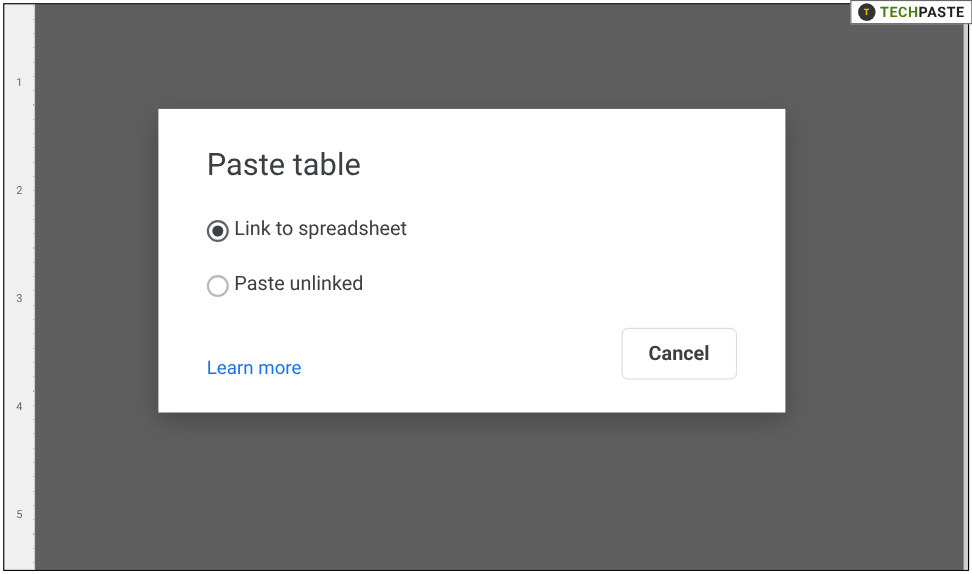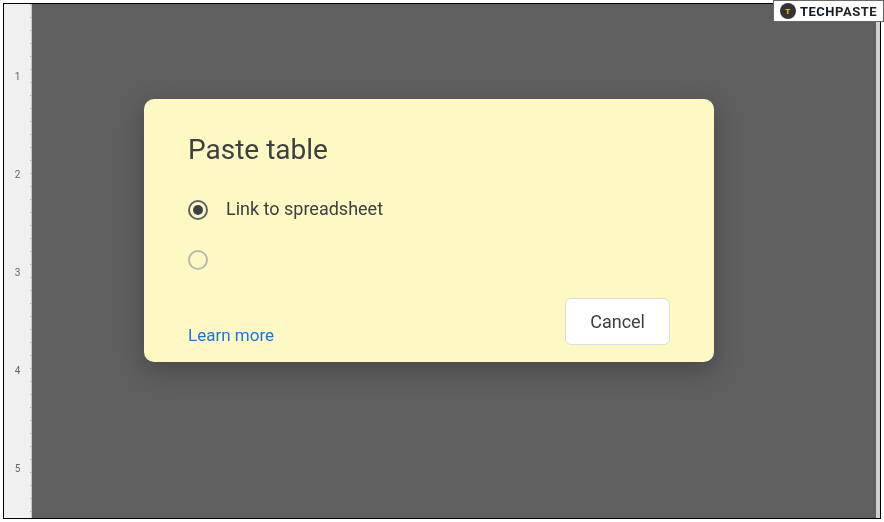--- a/index.html
+++ b/index.html
@@ -73,41 +73,41 @@
       width: 16px; height: 16px;
       border-radius: 50%;
       background: #333;
       color: #f7b500;
       font-size: 11px;
       font-weight: 900;
       display: flex;
       align-items: center;
       justify-content: center;
     }
-    .watermark .hl { color: #0f172a; }
+    .watermark .hl { color: #4d7c0f; }
     .dialog {
       position: absolute;
       top: 95px;
       left: 140px;
       width: 570px;
-      background: #fef9c3;
-      border-radius: 10px;
+      background: #ffffff;
+      border-radius: 0;
       box-shadow: 0 8px 24px rgba(0,0,0,0.25);
-      padding: 34px 44px 17px 44px;
+      padding: 34px 44px 30px 44px;
     }
     .dialog-title {
       font-size: 28px;
       font-weight: 400;
       color: #3c4043;
       margin-bottom: 32px;
     }
     .option {
       display: flex;
       align-items: flex-start;
-      gap: 18px;
+      gap: 5px;
       margin-bottom: 28px;
       cursor: pointer;
     }
     .radio {
       width: 20px; height: 20px;
       border: 2px solid #5f6368;
       border-radius: 50%;
       position: relative;
       flex-shrink: 0;
       margin-top: 2px;
@@ -155,20 +155,21 @@
       border-radius: 6px;
       padding: 12px 24px;
       cursor: pointer;
       font-family: inherit;
       border: none;
     }
     .btn-cancel {
       background: #fff;
       border: 1px solid #dadce0;
       color: #3c4043;
+      font-weight: bold;
     }
     .btn-paste {
       background: #fbbc04;
       color: #202124;
       font-weight: 500;
       letter-spacing: 0.5px;
       padding: 12px 28px;
     }
   </style>
 </head>
@@ -191,20 +192,23 @@
 
     <div class="option">
       <div class="radio selected"></div>
       <div class="option-body">
         <div class="option-label">Link to spreadsheet</div>
       </div>
     </div>
 
     <div class="option">
       <div class="radio"></div>
+      <div class="option-body">
+        <div class="option-label">Paste unlinked</div>
+      </div>
     </div>
 
     <div class="dialog-footer">
       <span class="learn-more">Learn more</span>
       <div class="buttons">
         <button class="btn btn-cancel">Cancel</button>
       </div>
     </div>
   </div>
 </div>

